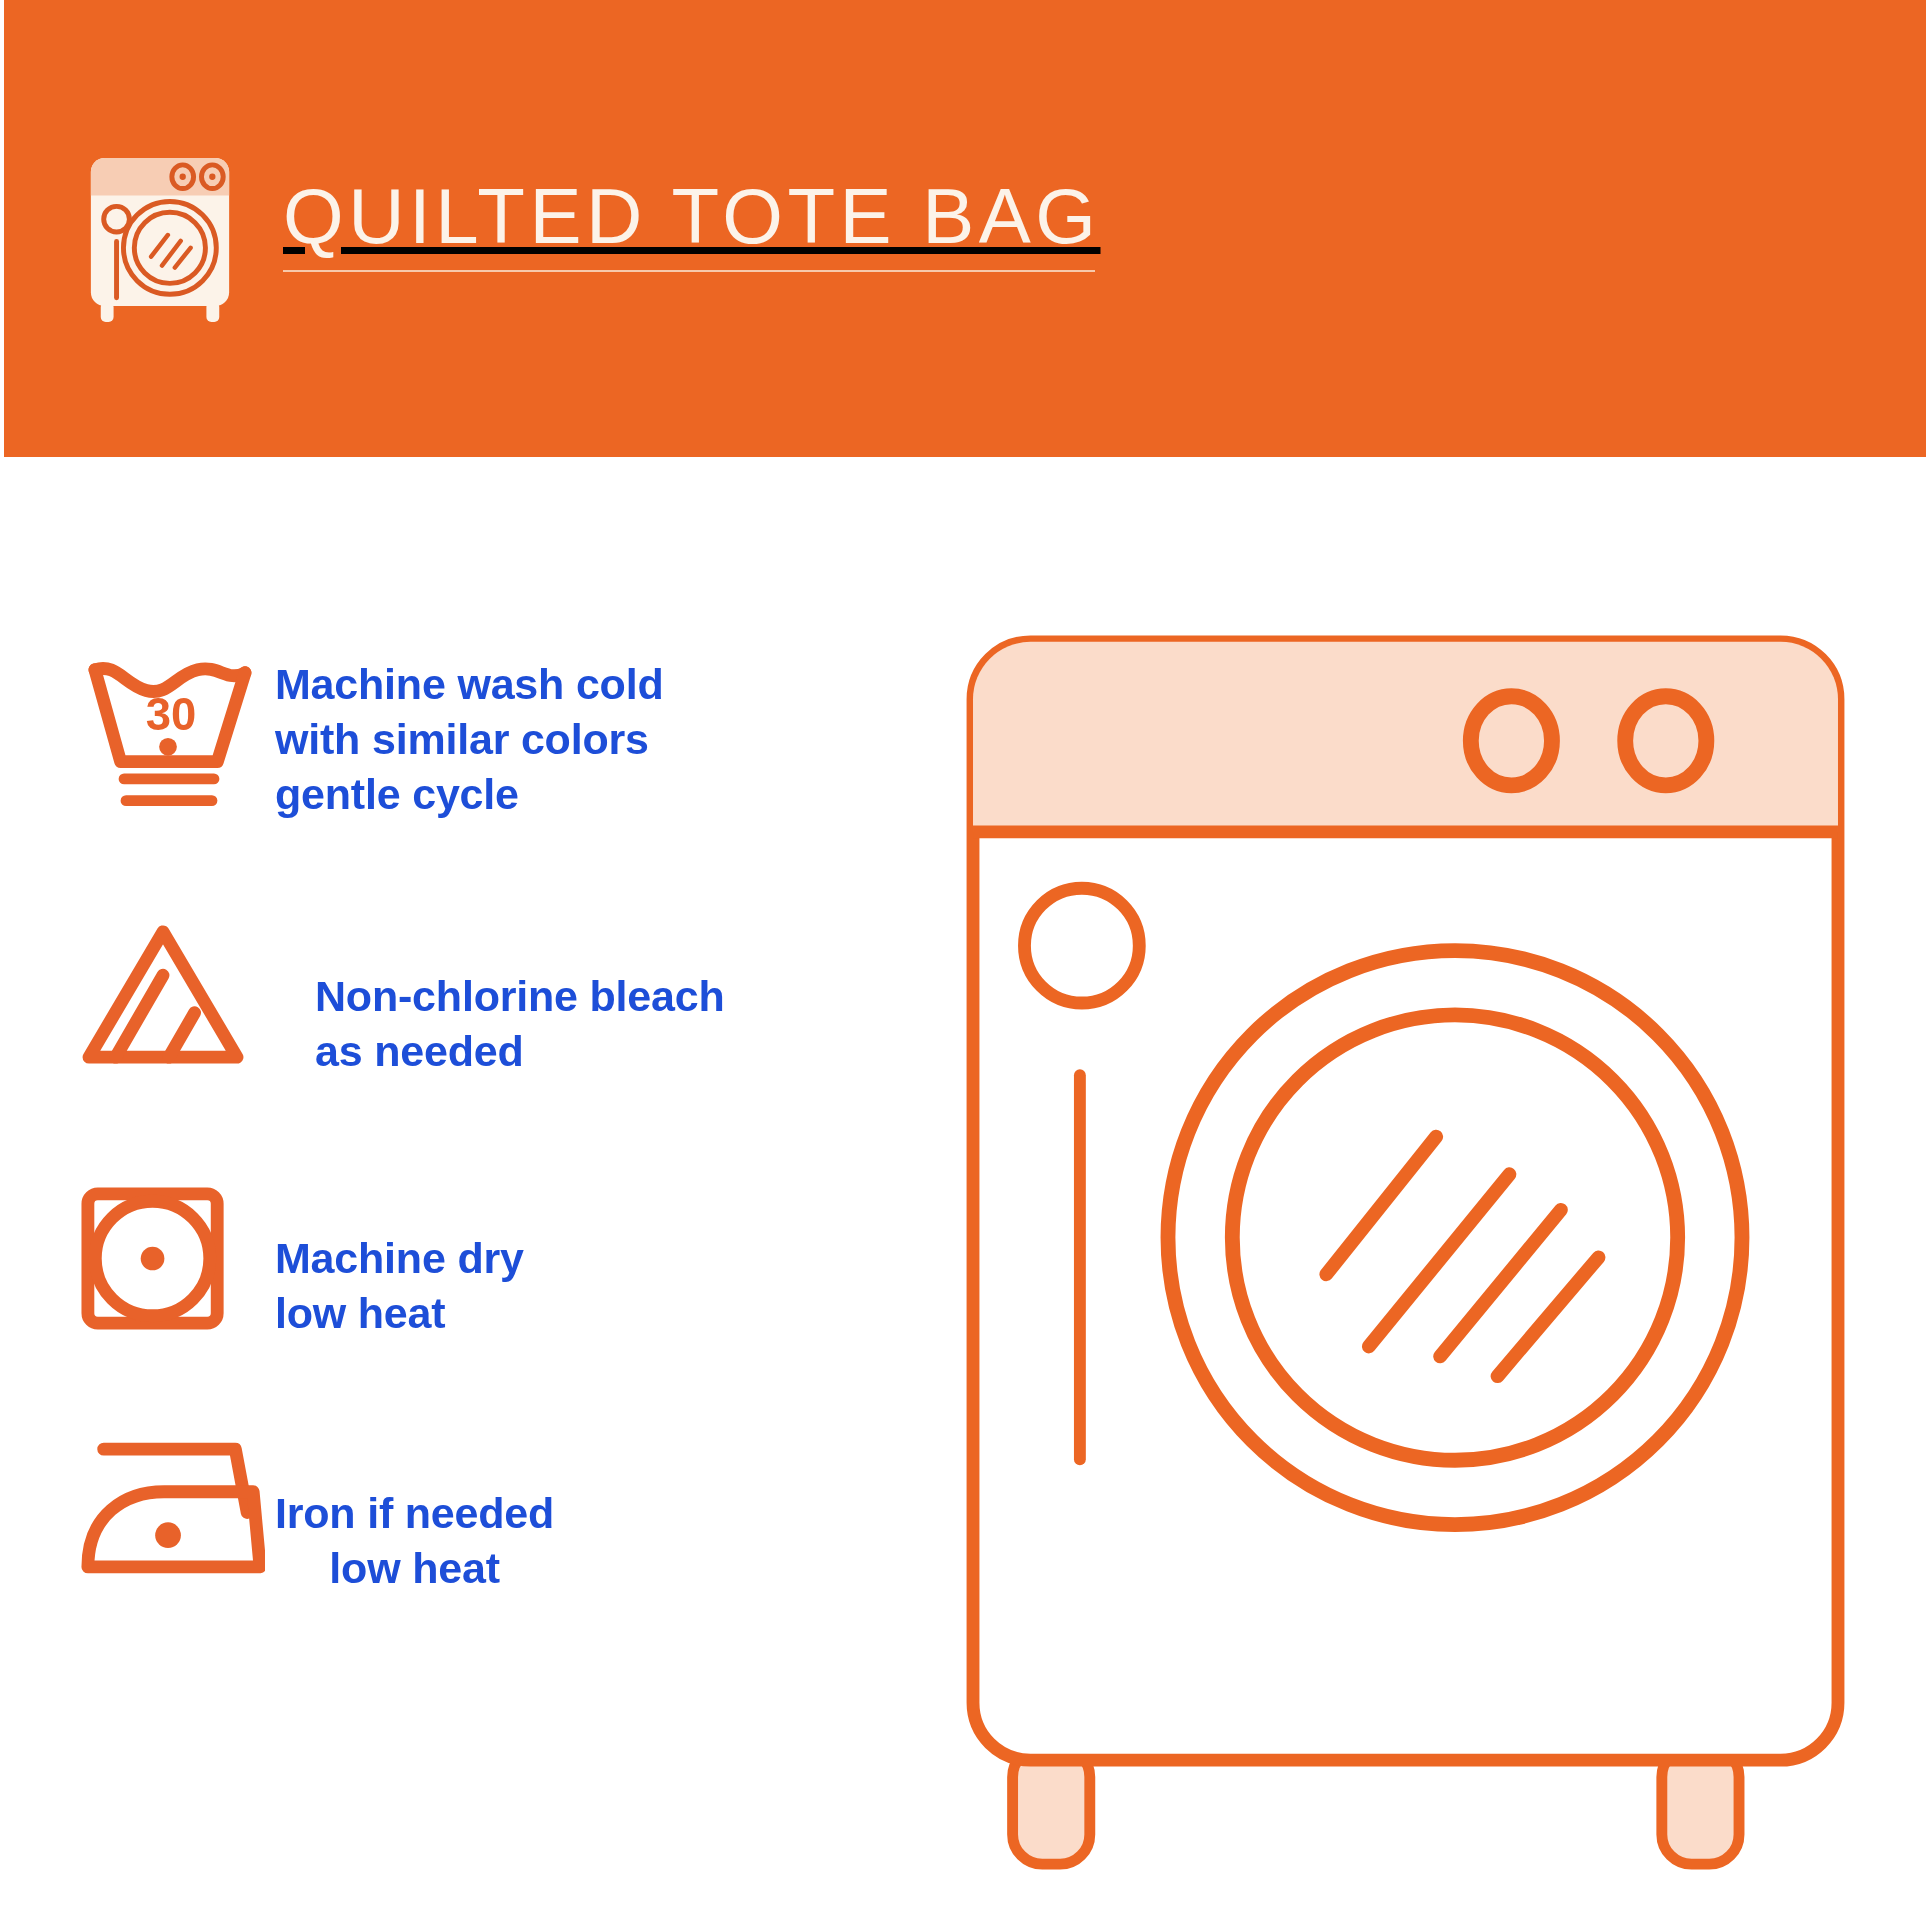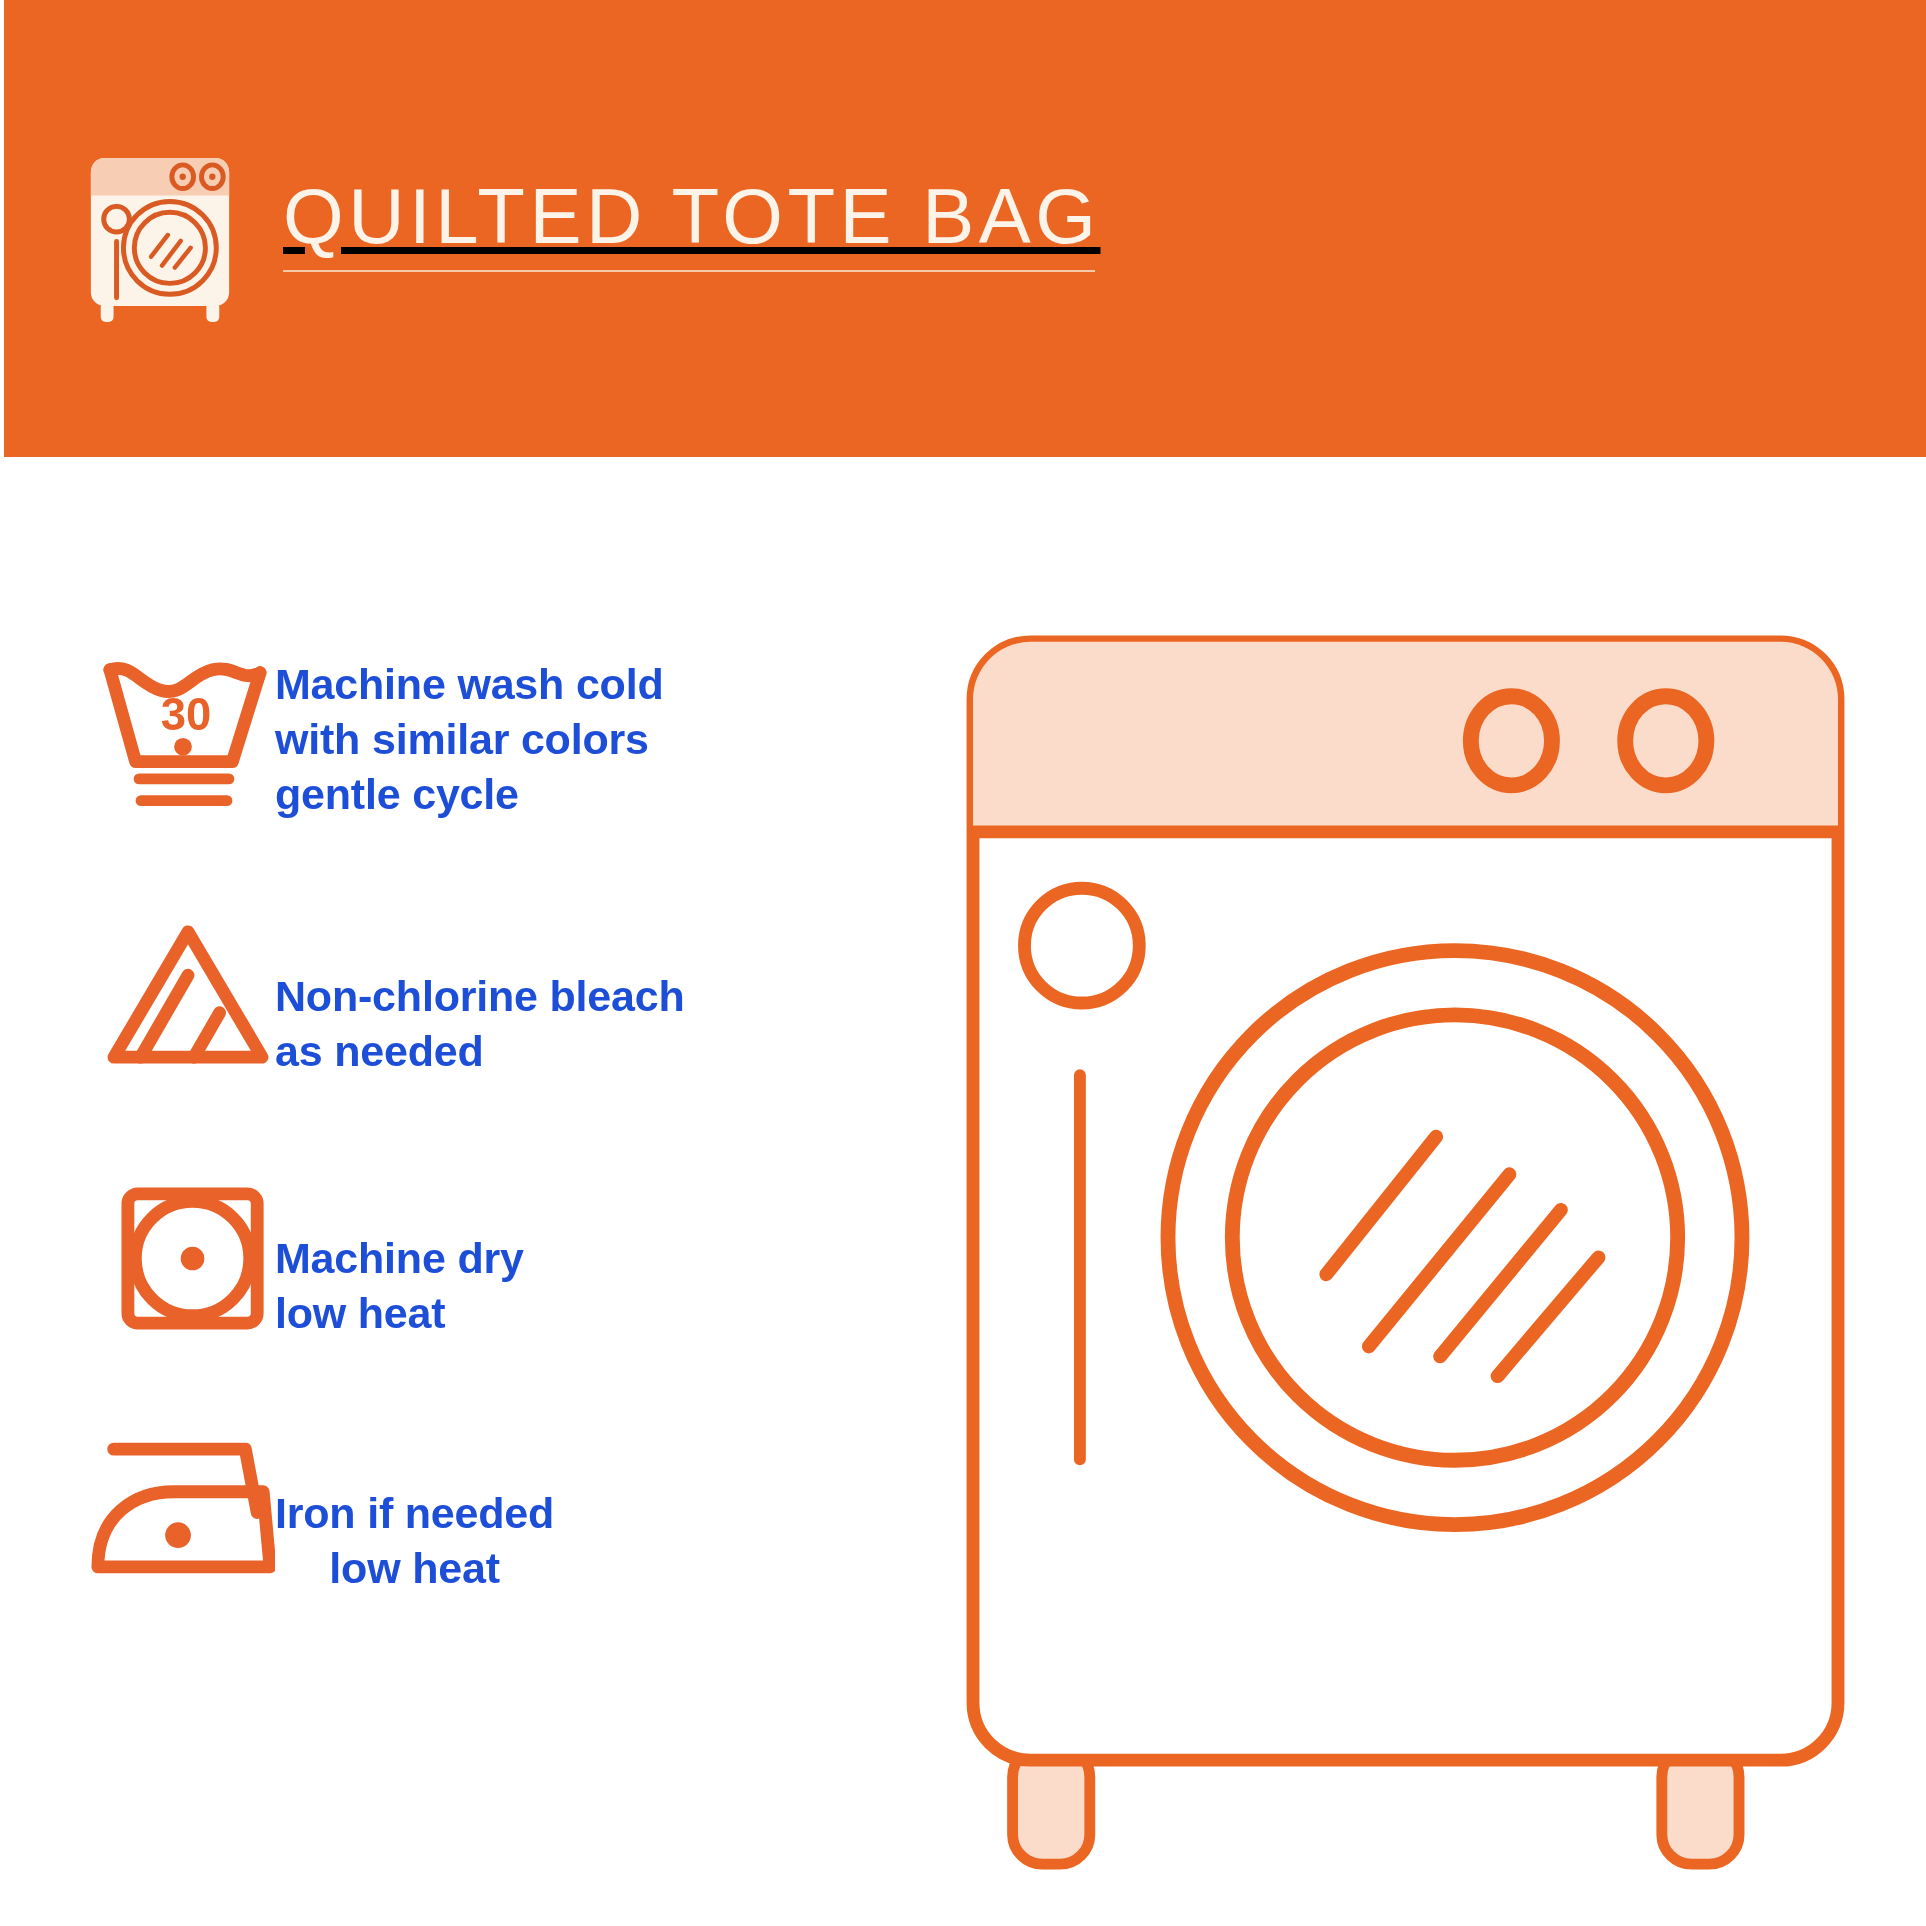--- a/index.html
+++ b/index.html
@@ -52,33 +52,33 @@
     position: absolute;
     left: 77px; top: 653px;
     width: 812px;
   }
   .care-row {
     display: flex;
     align-items: flex-start;
   }
   .care-row-icon {
     width: 198px; flex: none;
-    display: flex; justify-content: flex-end;
+    display: flex; justify-content: flex-start;
   }
   .care-row-text {
     color: #1d4ed8;
     font-size: 43px;
     font-weight: 700;
     line-height: 1.28;
     letter-spacing: -0.2px;
     padding-top: 12px;
     white-space: pre-line;
   }
   .row-wash  { height: 265px; }
-  .row-bleach{ height: 265px; }
+  .row-bleach{ height: 265px; gap: 40px; }
   .row-dry   { height: 255px; }
   .row-iron  { height: 208px; }
   .row-wash   .care-row-text { padding-top: 4px; }
   .row-bleach .care-row-text { padding-top: 51px; }
   .row-dry    .care-row-text { padding-top: 48px; }
   .row-iron   .care-row-text { padding-top: 48px; text-align: center; }
 
   
   .machine {
     position: absolute;

